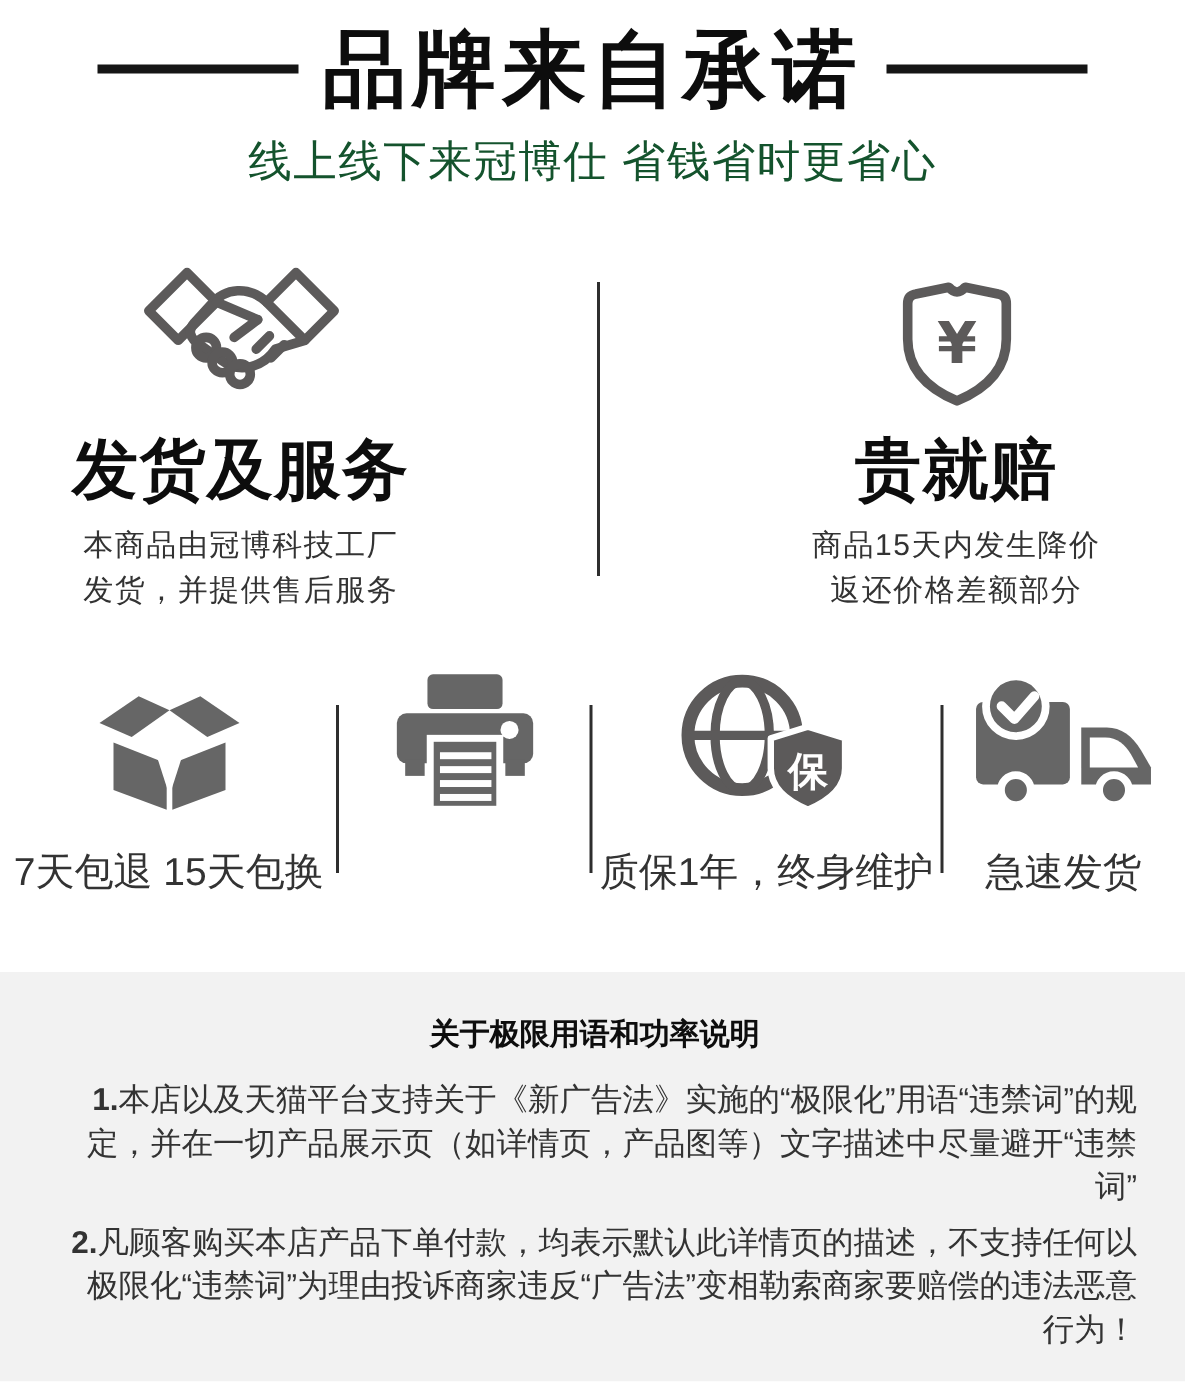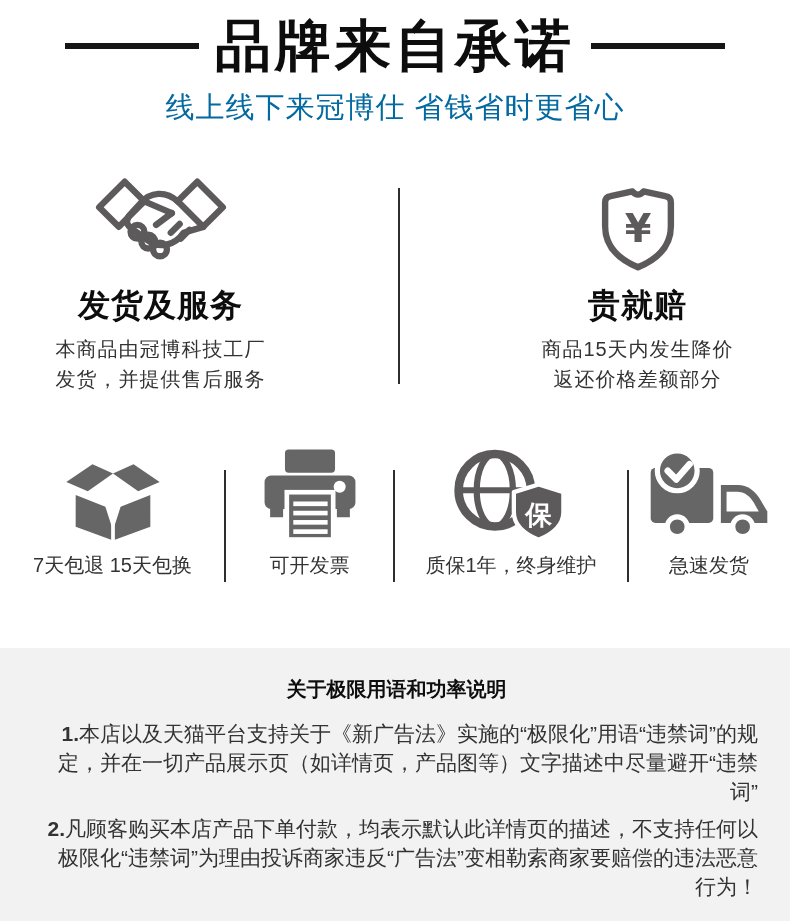--- a/index.html
+++ b/index.html
@@ -14,39 +14,39 @@
     color: #111;
   }
   
   .header { padding-top: 14px; text-align: center; }
   .title-row { display: flex; align-items: center; justify-content: center; gap: 16px; text-align: center; }
   .dash { width: 134px; height: 6px; background: #151515; }
   .main-title {
     margin: 0; font-size: 56px; line-height: 1.15; font-weight: bold;
     color: #0d0d0d; letter-spacing: 4px; white-space: nowrap;
   }
-  .subtitle { margin-top: 10px; font-size: 29px; color: #0369a1; letter-spacing: 1px; }
+  .subtitle { margin-top: 10px; font-size: 29px; color: #14532d; letter-spacing: 1px; }
   
   .promises { position: relative; display: flex; margin-top: 34px; height: 252px; }
   .promise { text-align: center; }
   .promise-left  { width: 399px; padding-right: 78px; }
   .promise-right { width: 391px; padding-left: 86px; }
   .p-icon { height: 110px; display: flex; align-items: flex-end; justify-content: center; }
-  .p-title { margin: 12px 0 0; font-size: 32px; font-weight: bold; color: #0d0d0d; letter-spacing: 1px; }
+  .p-title { margin: 12px 0 0; font-size: 44px; font-weight: bold; color: #0d0d0d; letter-spacing: 1px; }
   .p-desc { margin-top: 6px; font-size: 20px; line-height: 30px; color: #333; white-space: pre-line; letter-spacing: 1px; }
   .v-divider { position: absolute; left: 398px; top: 26px; width: 2px; height: 196px; background: #2e2e2e; }
   
   .services { position: relative; display: flex; margin-top: 26px; height: 178px; }
   .service { text-align: center; padding-top: 2px; }
   .service-1 { width: 225px; }
   .service-2 { width: 169px; }
   .service-3 { width: 234px; }
   .service-4 { width: 162px; }
   .s-icon { height: 106px; display: flex; align-items: center; justify-content: center; }
-  .s-label { margin-top: 4px; font-size: 20px; color: #333; white-space: nowrap; }
+  .s-label { margin-top: 16px; font-size: 26px; color: #333; white-space: nowrap; }
   .s-divider { position: absolute; top: 30px; width: 2px; height: 112px; background: #2e2e2e; }
   .s-divider.d1 { left: 224px; }
   .s-divider.d2 { left: 393px; }
   .s-divider.d3 { left: 627px; }
   
   .notice { margin-top: 30px; background: #f2f2f2; height: 300px; padding: 24px 32px 0 35px; }
   .notice-title { margin: 4px; text-align: center; font-size: 20px; font-weight: bold; color: #0d0d0d; }
   .notice-items { margin-top: 16px; text-align: right; }
   .notice-item { margin: 0 0 8px; font-size: 21px; line-height: 29px; color: #333;
                  padding-left: 23px; text-indent: -23px; }
@@ -129,21 +129,20 @@
           <rect x="12" y="66" width="14" height="12" fill="#666666"></rect>
           <rect x="84" y="66" width="14" height="12" fill="#666666"></rect>
           <circle cx="87" cy="45" r="6.5" fill="#ffffff"></circle>
           <rect x="30" y="51" width="50" height="51" fill="#666666" stroke="#ffffff" stroke-width="5"></rect>
           <rect x="37" y="61" width="37" height="5" fill="#ffffff"></rect>
           <rect x="37" y="71" width="37" height="5" fill="#ffffff"></rect>
           <rect x="37" y="81" width="37" height="5" fill="#ffffff"></rect>
           <rect x="37" y="91" width="37" height="5" fill="#ffffff"></rect>
         </svg>
       </div>
-      <div class="s-label">可开发票</div>
     </div>
 
     <div class="service service-3">
       <div class="s-icon">
         <svg width="120" height="102" viewBox="0 0 126 106" aria-hidden="true">
           <circle cx="46" cy="48" r="38" fill="none" stroke="#5c5a5a" stroke-width="9"></circle>
           <ellipse cx="46" cy="48" rx="19" ry="38" fill="none" stroke="#5c5a5a" stroke-width="6.5"></ellipse>
           <line x1="6" y1="48" x2="86" y2="48" stroke="#5c5a5a" stroke-width="6.5"></line>
           <path d="M92 42 L118 50 L118 71 Q118 89 92 100 Q66 89 66 71 L66 50 Z" fill="#5c5a5a" stroke="#ffffff" stroke-width="4.5" stroke-linejoin="round"></path>
           <text x="92" y="83" text-anchor="middle" font-family="Liberation Sans, sans-serif" font-size="28" font-weight="bold" fill="#ffffff">保</text>

